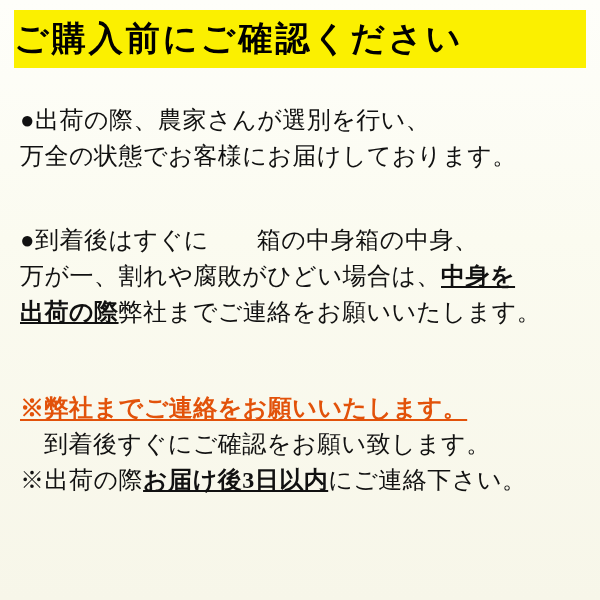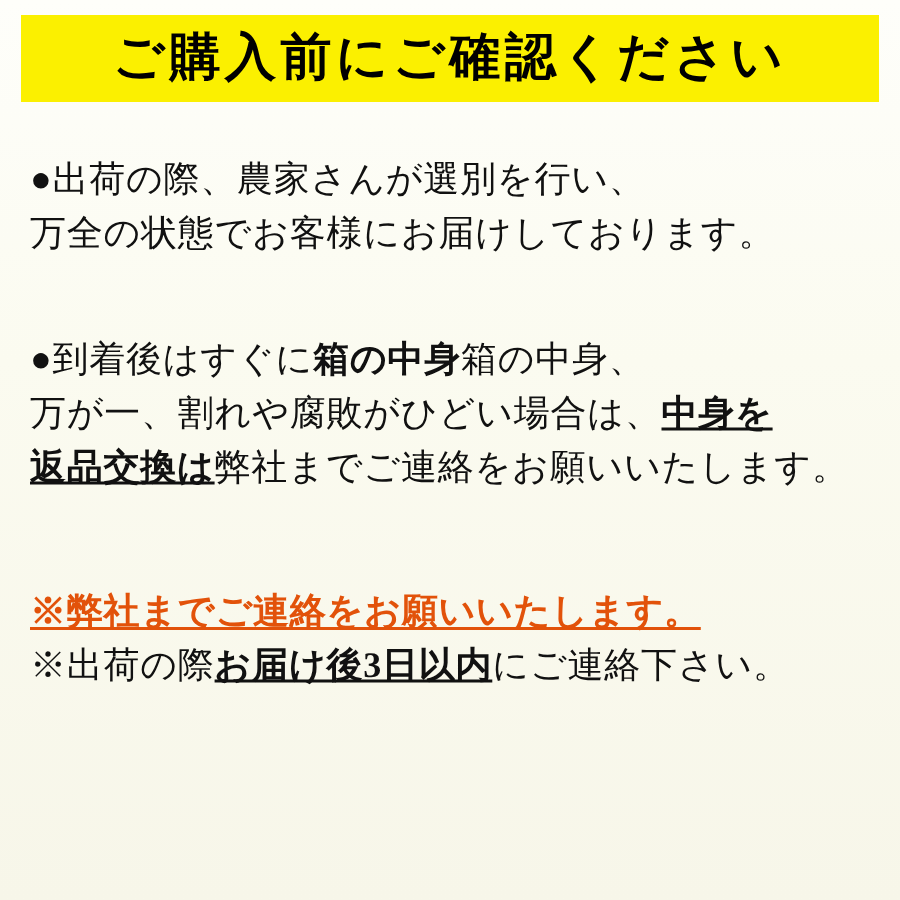--- a/index.html
+++ b/index.html
@@ -23,21 +23,21 @@
   
   .banner {
     position: absolute;
     left: 14px;
     top: 10px;
     width: 572px;
     height: 58px;
     background: #fbf000;
     display: flex;
     align-items: center;
-    justify-content: center;
+    justify-content: flex-start;
     box-sizing: border-box;
   }
   .banner-title {
     font-family: "Liberation Serif", "DejaVu Serif", serif;
     font-size: 34px;
     font-weight: bold;
     color: #000000;
     letter-spacing: 3px;
     white-space: nowrap;
     line-height: 1;
@@ -60,21 +60,22 @@
     font-size: 24px;
     line-height: 36px;
     color: #111111;
     white-space: nowrap;
     letter-spacing: 0.5px;
   }
   .line.indent {
     padding-left: 24px;
   }
   .b {
-    font-weight: bold;
+    font-weight: normal;
+    margin-left: 48px;
   }
   .bu {
     font-weight: bold;
     text-decoration: underline;
     text-underline-offset: 2px;
   }
   .orange-bu {
     color: #e2520a;
     font-weight: bold;
     text-decoration: underline;
@@ -101,27 +102,28 @@
     </div>
 
     <div class="para" id="p2">
       <div class="line">
         <span>●到着後はすぐに</span><span class="b">箱の中身</span><span>箱の中身、</span>
       </div>
       <div class="line">
         <span>万が一、割れや腐敗がひどい場合は、</span><span class="bu">中身を</span>
       </div>
       <div class="line">
-        <span class="bu">返品交換は</span><span>弊社までご連絡をお願いいたします。</span>
+        <span class="bu">出荷の際</span><span>弊社までご連絡をお願いいたします。</span>
       </div>
     </div>
 
     <div class="para" id="p3">
       <div class="line">
         <span class="orange-bu">※弊社までご連絡をお願いいたします。</span>
       </div>
+      <div class="line indent">到着後すぐにご確認をお願い致します。</div>
       <div class="line">
         <span>※出荷の際</span><span class="bu">お届け後3日以内</span><span>にご連絡下さい。</span>
       </div>
     </div>
 
   </div>
 </div>
 
 </body></html>

